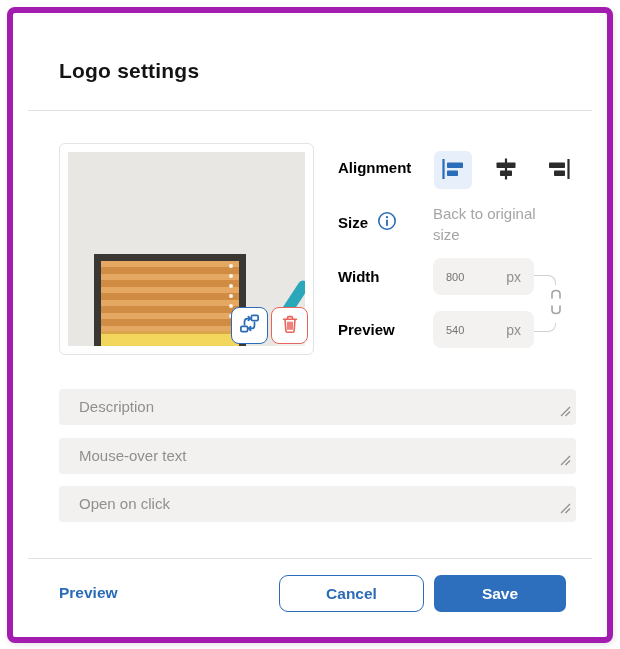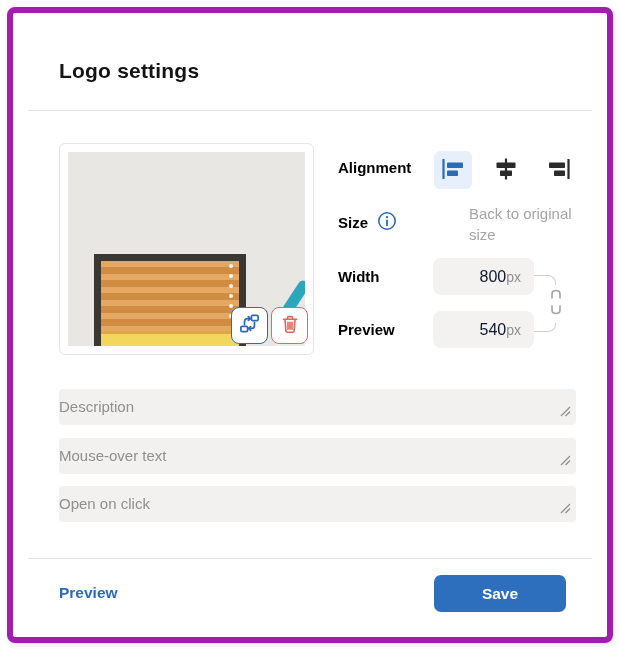--- a/index.html
+++ b/index.html
@@ -35,39 +35,39 @@
 
   
   .lbl { font-size: 15px; font-weight: 700; color: #000000; }
   .lbl-align { left: 325px; top: 146px; }
   .align-group { left: 421px; top: 138px; display: flex; gap: 15px; }
   .align-btn { width: 38px; height: 38px; border: none; background: transparent; border-radius: 6px;
     display: flex; align-items: center; justify-content: center; cursor: pointer; }
   .align-btn.selected { background: #e7effa; }
   .lbl-size { left: 325px; top: 201px; }
   .info { left: 363px; top: 197px; width: 22px; height: 22px; cursor: pointer; }
-  .reset-link { left: 420px; top: 190px; width: 120px; font-size: 15px; line-height: 21px; color: #a5a5a5; cursor: pointer; margin-left: 36px; }
+  .reset-link { left: 420px; top: 190px; width: 120px; font-size: 15px; line-height: 21px; color: #a5a5a5; cursor: pointer; }
   .lbl-width  { left: 325px; top: 255px; }
   .lbl-height { left: 325px; top: 308px; }
   .dim-field { width: 101px; height: 37px; background: #f3f2f1; border-radius: 8px;
     display: flex; align-items: center; padding: 0 13px; }
   .fld-w { left: 420px; top: 245px; } .fld-h { left: 420px; top: 298px; }
-  .dim-field input { flex: 1; width: 40px; border: none; background: transparent; text-align: right;
-    font-size: 16px; color: #0f172a; font-family: "Liberation Sans", sans-serif; outline: none; }
+  .dim-field input { flex: 1; width: 40px; border: none; background: transparent; text-align: left;
+    font-size: 11px; color: #737373; font-family: "Liberation Sans", sans-serif; outline: none; }
   .unit { font-size: 14px; color: #8f8f8f; }
   .bracket { left: 521px; top: 262px; width: 22px; height: 57px;
     border: 1px solid #d2d0ce; border-left: none; border-radius: 0 8px 8px 0; }
   .chain-wrap { left: 531px; top: 272px; width: 24px; height: 38px; background: #fff;
     display: flex; align-items: center; justify-content: center; cursor: pointer; }
 
   
   .ta { left: 46px; width: 517px; height: 36px; background: #f2f1f0; border-radius: 4px; }
   .ta1 { top: 376px; } .ta2 { top: 425px; } .ta3 { top: 473px; }
   .ta textarea { width: 100%; height: 100%; border: none; background: transparent; resize: none;
-    padding: 9px 0; font-size: 15px; color: #333; font-family: "Liberation Sans", sans-serif; outline: none; }
+    padding: 9px 20px; font-size: 15px; color: #333; font-family: "Liberation Sans", sans-serif; outline: none; }
   .ta textarea::placeholder { color: #8f8f8f; opacity: 1; }
   .ta .handle { position: absolute; right: 5px; bottom: 4px; }
 
   
   .preview-link { left: 46px; top: 571px; font-size: 15.5px; font-weight: 700; color: #2a6cb8; cursor: pointer; }
   .btn { height: 37px; border-radius: 8px; font-size: 15.5px; font-weight: 700;
     font-family: "Liberation Sans", sans-serif; cursor: pointer; display: flex; align-items: center; justify-content: center; }
   .btn-cancel { left: 266px; top: 562px; width: 145px; background: #fff; border: 1.5px solid #2a6cb8; color: #2a6cb8; border-radius: 9px; }
   .btn-save   { left: 421px; top: 562px; width: 132px; background: #2d6fbd; border: none; color: #fff; border-radius: 7px; }
 </style>
@@ -205,15 +205,16 @@
     <span class="handle">
       <svg width="11" height="11" viewBox="0 0 11 11" stroke="#8f8f8f" stroke-width="1.3">
         <path d="M1,10 L10,1 M5.5,10 L10,5.5"></path>
       </svg>
     </span>
   </div>
 
   <div class="abs divider div2"></div>
 
   <div class="abs preview-link">Preview</div>
+  <button class="abs btn btn-cancel">Cancel</button>
   <button class="abs btn btn-save">Save</button>
 
 </div>
 
 </body></html>

